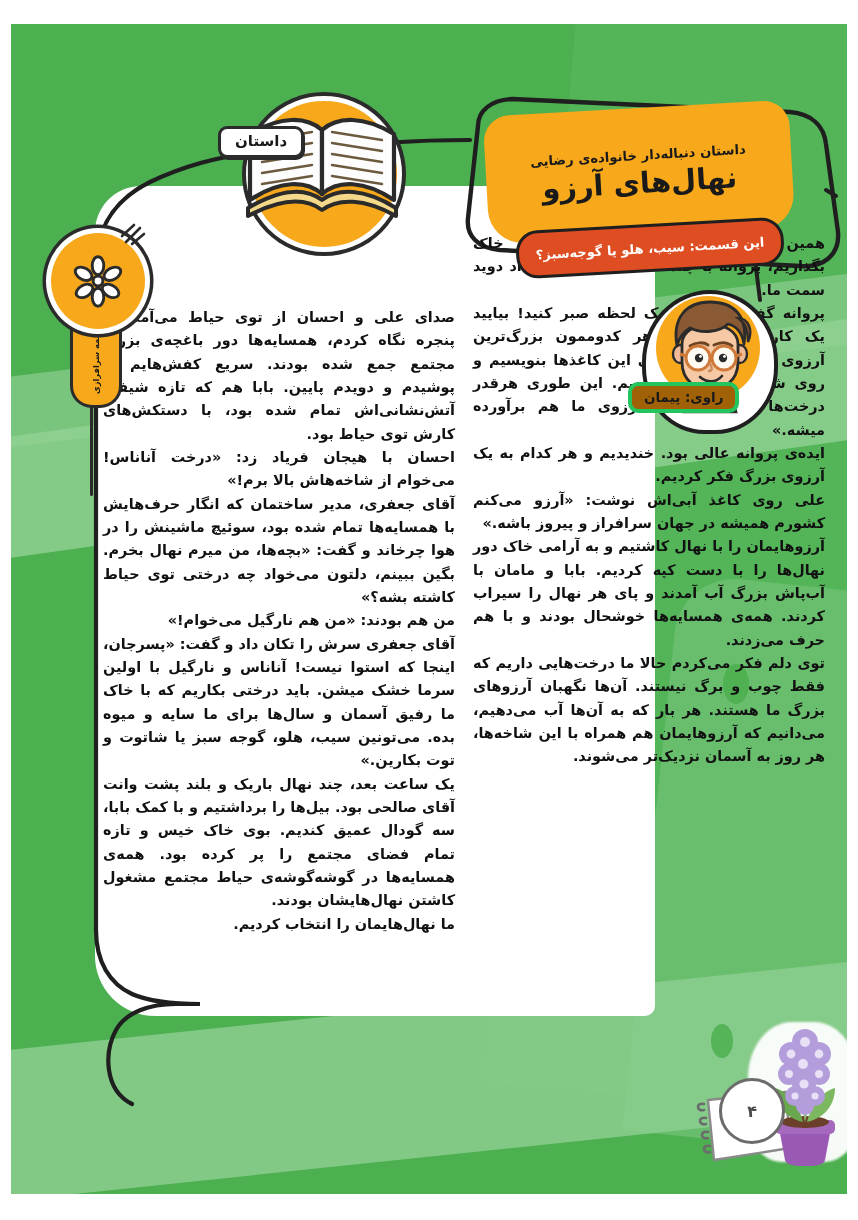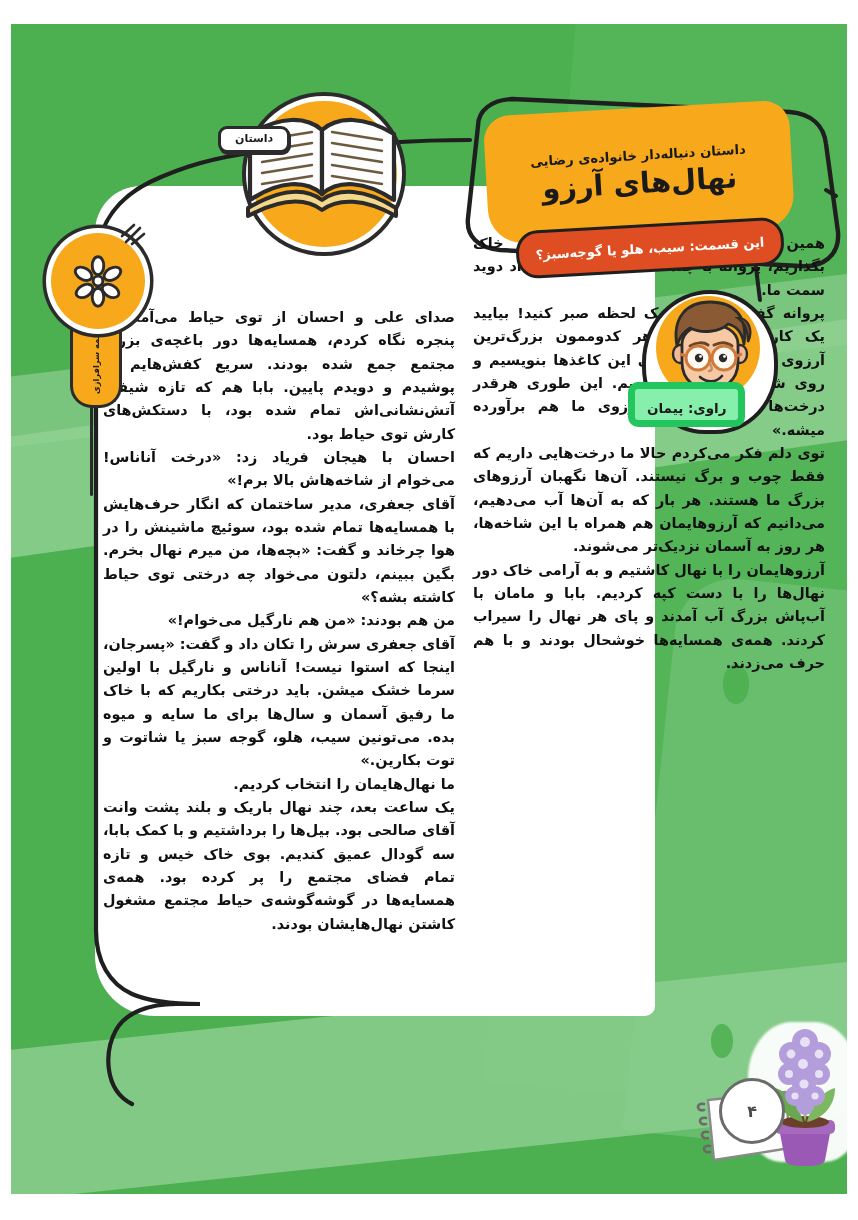--- a/index.html
+++ b/index.html
@@ -77,21 +77,21 @@
   .book-circle{
     position:absolute;left:246px;top:96px;width:146px;height:146px;
     border-radius:50%;background:#f7a81b;border:5px solid #ffffff;
     box-shadow:0 0 0 4px #2b2b2b;z-index:9;
   }
   .book-art{position:absolute;left:232px;top:96px;width:180px;height:150px;z-index:11;}
   .tag-dastan{
     position:absolute;left:218px;top:126px;z-index:12;
     background:#ffffff;border:3px solid #2b2b2b;border-radius:9px;
     padding:3px 14px 5px;
-    font-size:11px;font-weight:700;color:#1a1a1a;
+    font-size:15px;font-weight:700;color:#1a1a1a;
     box-shadow:1px 2px 0 #2b2b2b;
   }
 
   
   .author-badge{
     position:absolute;left:46px;top:228px;width:94px;height:96px;
     border-radius:50%;background:#f7a81b;border:5px solid #ffffff;
     box-shadow:0 0 0 3.5px #2b2b2b;z-index:10;
     display:flex;align-items:center;justify-content:center;
   }
@@ -144,22 +144,22 @@
     background:#ffffff;border:4px solid #1f1f1f;
     border-radius:50% 50% 46% 46%;z-index:9;
   }
   .narrator-circle{
     position:absolute;left:656px;top:296px;width:104px;height:104px;
     border-radius:50%;background:#f7a81b;z-index:10;overflow:hidden;
   }
   .narrator-art{position:absolute;left:650px;top:288px;width:120px;height:128px;z-index:11;}
   .narrator-label{
     position:absolute;left:628px;top:382px;z-index:13;
-    background:#86efac;border:7px solid #22c55e;border-radius:10px;
-    padding:11px 12px 4px;font-size:13.5px;font-weight:700;color:#1a1a1a;
+    background:#a16207;border:4px solid #22c55e;border-radius:10px;
+    padding:3px 12px 4px;font-size:13.5px;font-weight:700;color:#1a1a1a;
   }
 
   
   .pagenum{
     position:absolute;left:719px;top:1078px;width:60px;height:60px;
     border-radius:50%;background:#ffffff;border:3px solid #6b6b6b;
     z-index:13;display:flex;align-items:center;justify-content:center;
     font-size:16px;font-weight:700;color:#4a4a4a;
   }
   .notepad{position:absolute;left:690px;top:1070px;width:110px;height:100px;z-index:12;}
@@ -294,28 +294,30 @@
   </svg>
   <div class="narrator-label">راوی: پیمان</div>
 
   <div class="columns">
     <div class="col col-right">
       <p>صدای علی و احسان از توی حیاط می‌آمد. از پنجره نگاه کردم، همسایه‌ها دور باغچه‌ی بزرگ مجتمع جمع شده بودند. سریع کفش‌هایم را پوشیدم و دویدم پایین. بابا هم که تازه شیفت آتش‌نشانی‌اش تمام شده بود، با دستکش‌های کارش توی حیاط بود.</p>
       <p>احسان با هیجان فریاد زد: «درخت آناناس! می‌خوام از شاخه‌هاش بالا برم!»</p>
       <p>آقای جعفری، مدیر ساختمان که انگار حرف‌هایش با همسایه‌ها تمام شده بود، سوئیچ ماشینش را در هوا چرخاند و گفت: «بچه‌ها، من میرم نهال بخرم. بگین ببینم، دلتون می‌خواد چه درختی توی حیاط کاشته بشه؟»</p>
       <p>من هم بودند: «من هم نارگیل می‌خوام!»</p>
       <p>آقای جعفری سرش را تکان داد و گفت: «پسرجان، اینجا که استوا نیست! آناناس و نارگیل با اولین سرما خشک میشن. باید درختی بکاریم که با خاک ما رفیق آسمان و سال‌ها برای ما سایه و میوه بده. می‌تونین سیب، هلو، گوجه سبز یا شاتوت و توت بکارین.»</p>
+      <p>یک ساعت بعد، چند نهال باریک و بلند پشت وانت آقای صالحی بود. بیل‌ها را برداشتیم و با کمک بابا، سه گودال عمیق کندیم. بوی خاک خیس و تازه تمام فضای مجتمع را پر کرده بود. همه‌ی همسایه‌ها در گوشه‌گوشه‌ی حیاط مجتمع مشغول کاشتن نهال‌هایشان بودند.</p>
       <p>ما نهال‌هایمان را انتخاب کردیم.</p>
-      <p>یک ساعت بعد، چند نهال باریک و بلند پشت وانت آقای صالحی بود. بیل‌ها را برداشتیم و با کمک بابا، سه گودال عمیق کندیم. بوی خاک خیس و تازه تمام فضای مجتمع را پر کرده بود. همه‌ی همسایه‌ها در گوشه‌گوشه‌ی حیاط مجتمع مشغول کاشتن نهال‌هایشان بودند.</p>
     </div>
     <div class="col col-left">
       <p>همین که خواستیم اولین نهال را توی خاک بگذاریم، پروانه با چند تکه کاغذ رنگی و مداد دوید سمت ما.</p>
       <p>پروانه گفت: «بچه‌ها، یک لحظه صبر کنید! بیایید یک کار قشنگ کنیم. هر کدوممون بزرگ‌ترین آرزوی زندگی‌مون رو روی این کاغذها بنویسیم و روی شاخه‌های درخت ببندیم. این طوری هرقدر درخت‌ها بزرگ‌تر بشن، آرزوی ما هم برآورده میشه.»</p>
+      <p>ایده‌ی پروانه عالی بود. خندیدیم و هر کدام به یک آرزوی بزرگ فکر کردیم.</p>
+      <p>علی روی کاغذ آبی‌اش نوشت: «آرزو می‌کنم کشورم همیشه در جهان سرافراز و پیروز باشه.»</p>
+      <p>آرزوهایمان را با نهال کاشتیم و به آرامی خاک دور نهال‌ها را با دست کپه کردیم. بابا و مامان با آب‌پاش بزرگ آب آمدند و پای هر نهال را سیراب کردند. همه‌ی همسایه‌ها خوشحال بودند و با هم حرف می‌زدند.</p>
       <p>توی دلم فکر می‌کردم حالا ما درخت‌هایی داریم که فقط چوب و برگ نیستند. آن‌ها نگهبان آرزوهای بزرگ ما هستند. هر بار که به آن‌ها آب می‌دهیم، می‌دانیم که آرزوهایمان هم همراه با این شاخه‌ها، هر روز به آسمان نزدیک‌تر می‌شوند.</p>
-      <p>آرزوهایمان را با نهال کاشتیم و به آرامی خاک دور نهال‌ها را با دست کپه کردیم. بابا و مامان با آب‌پاش بزرگ آب آمدند و پای هر نهال را سیراب کردند. همه‌ی همسایه‌ها خوشحال بودند و با هم حرف می‌زدند.</p>
     </div>
   </div>
 
   <svg class="notepad" viewBox="0 0 110 100">
     <path d="M18 30 L 96 22 L 100 78 L 24 90 Z" fill="#ffffff" stroke="#8a8a8a" stroke-width="2.4" stroke-linejoin="round"></path>
     <g stroke="#6b6b6b" stroke-width="2.6" fill="none" stroke-linecap="round">
       <path d="M14 34 C 6 32 6 42 14 40"></path>
       <path d="M16 48 C 8 46 8 56 16 54"></path>
       <path d="M18 62 C 10 60 10 70 18 68"></path>
       <path d="M20 76 C 12 74 12 84 20 82"></path>

